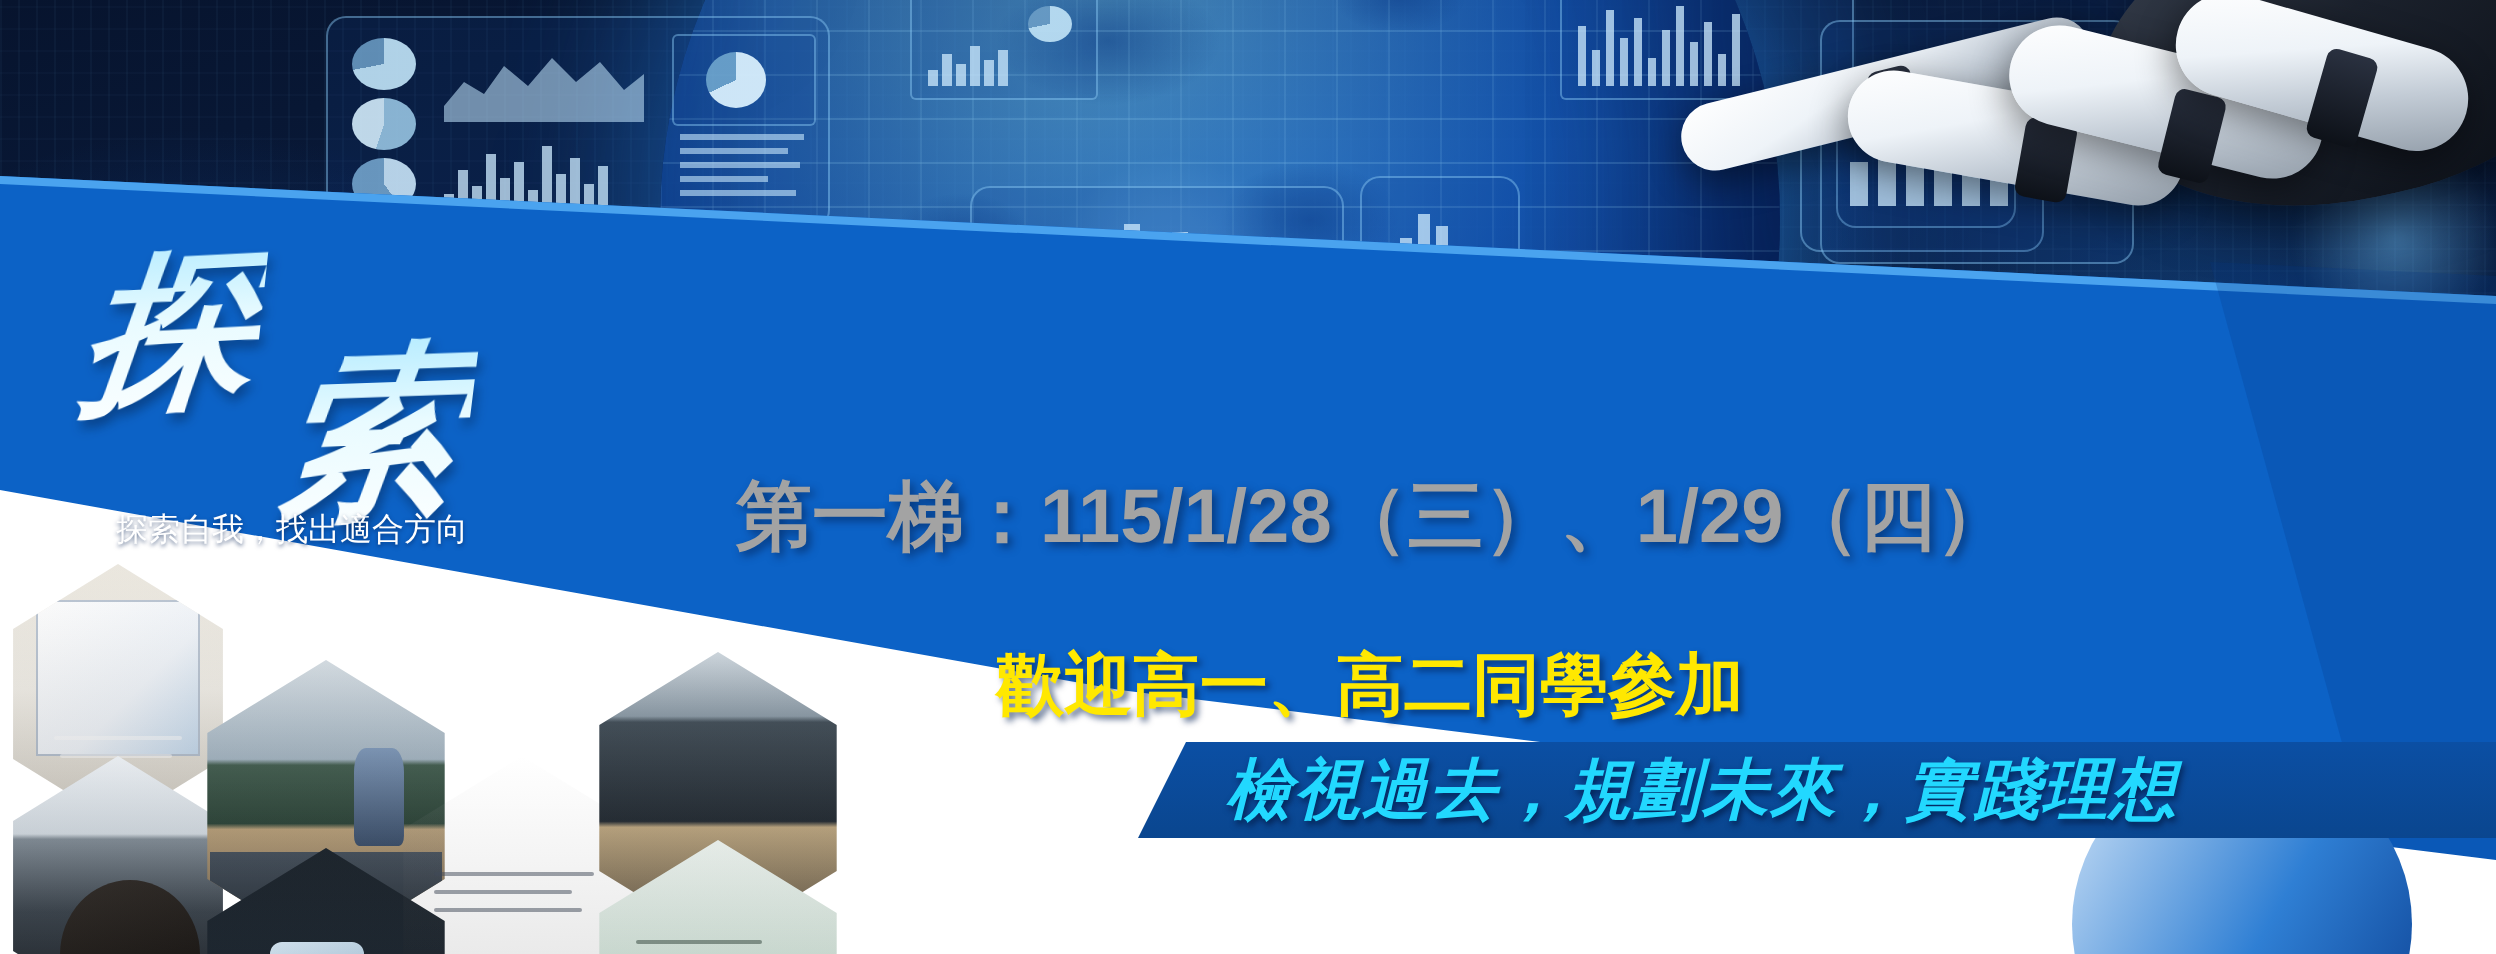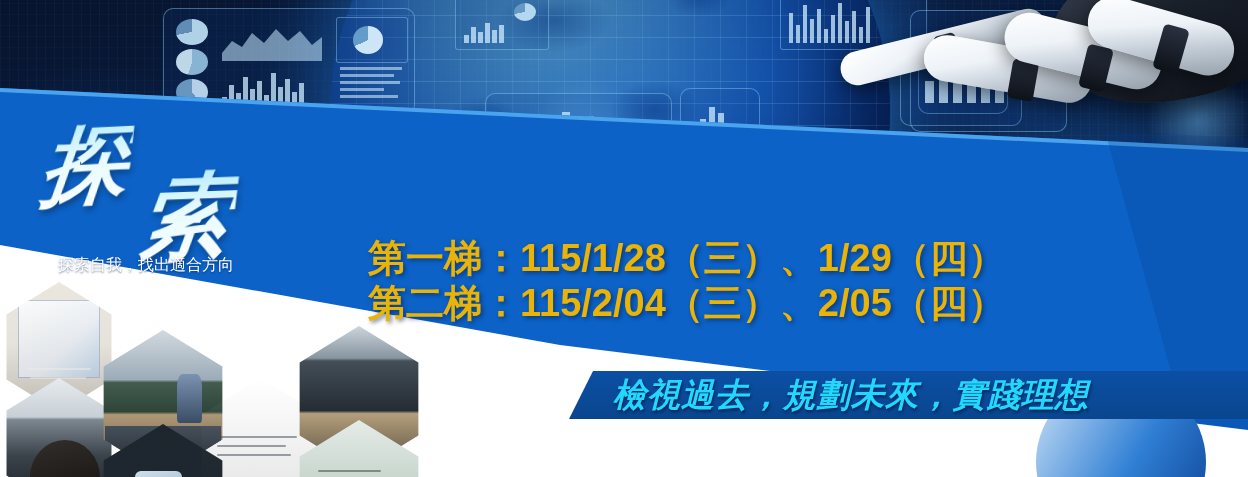--- a/index.html
+++ b/index.html
@@ -163,21 +163,21 @@
     text-shadow:
       2px 0 0 #0a4a9e, -2px 0 0 #0a4a9e, 0 2px 0 #0a4a9e, 0 -2px 0 #0a4a9e,
       3px 3px 4px rgba(0,20,60,.55);
     transform:scaleX(1.0);
   }
 
   
   .date-line{
     position:absolute;
     font-family:"Liberation Sans","DejaVu Sans",sans-serif;
-    font-weight:700;color:#eab308;font-size:38px;white-space:nowrap;
+    font-weight:700;color:#a3a3a3;font-size:38px;white-space:nowrap;
     text-shadow:2px 2px 4px rgba(0,25,70,.55);
     letter-spacing:0px;
   }
   .date-1{left:368px;top:233px;}
   .date-2{left:368px;top:278px;}
 
   .welcome{
     position:absolute;left:498px;top:320px;
     font-family:"DejaVu Serif","Liberation Serif",serif;
     font-weight:700;font-size:34px;color:#ffe800;white-space:nowrap;
@@ -372,22 +372,22 @@
 
   <div class="brush brush-1">探</div>
   <div class="brush brush-2">索</div>
 
   <div class="sub-slogan">
     <span>探索自我，找出適合方向</span>
   </div>
 
 
   <div class="date-line date-1">第一梯：115/1/28（三）、1/29（四）</div>
-  <div class="date-line date-2">第二梯：115/2/04（三）、2/05（四）</div>
-
+
+  <div class="welcome">歡迎高一、高二同學參加</div>
 
   <div class="slogan-bar">
     <span>檢視過去，規劃未來，實踐理想</span>
   </div>
 
   <div class="collage">
 
     <div class="hexwrap" style="left:6px;top:0px;width:122px;height:130px;">
       <div class="hex">
           <div class="scene ph-brochure"></div>

